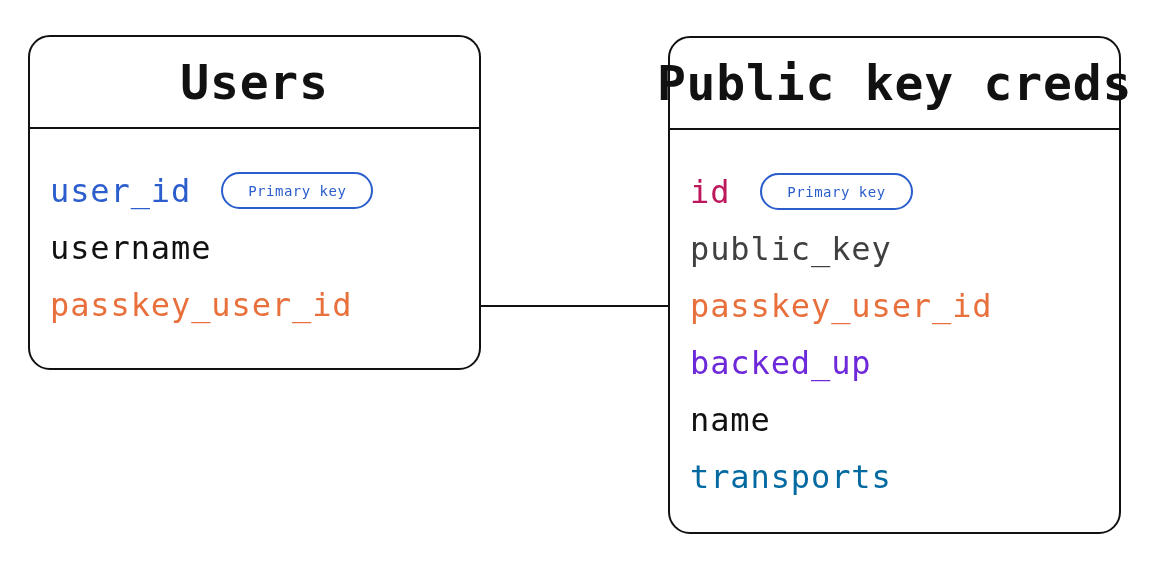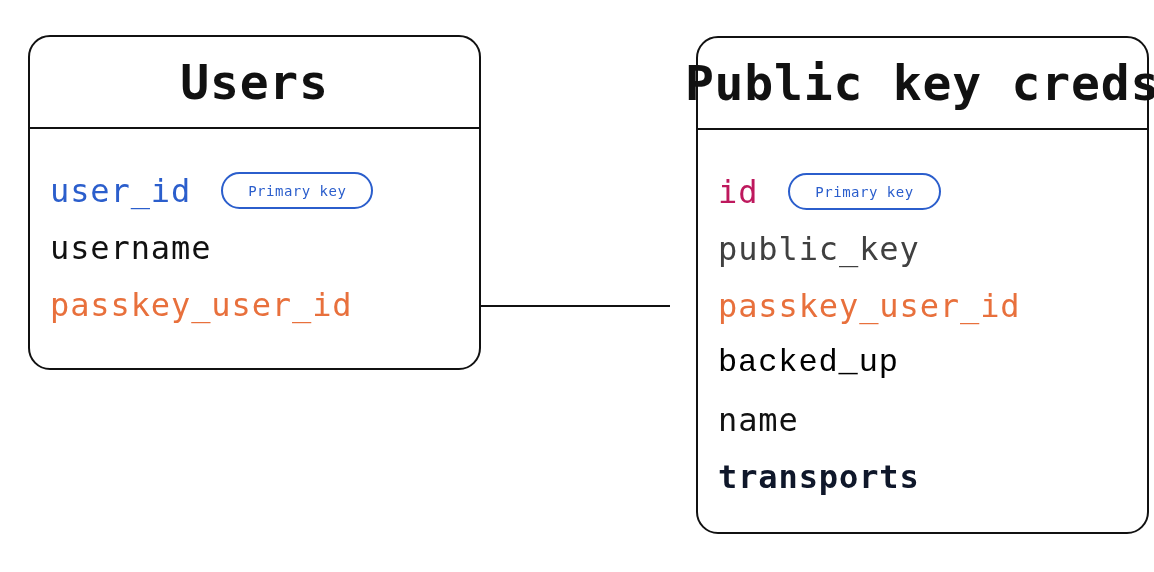--- a/index.html
+++ b/index.html
@@ -19,21 +19,21 @@
     font-family: "DejaVu Sans Mono", monospace;
   }
   .card {
     position: absolute;
     background: var(--background);
     border: 2px solid var(--stroke-black);
     border-radius: 22px;
     z-index: 2;
   }
   .card-users  { left: 28px;  top: 35px; width: 453px; height: 335px; }
-  .card-creds  { left: 696px; top: 36px; width: 453px; height: 498px; }
+  .card-creds  { left: 668px; top: 36px; width: 453px; height: 498px; }
   .card-header {
     height: 92px;
     border-bottom: 2px solid var(--stroke-black);
     display: flex;
     align-items: center;
     justify-content: center;
   }
   .card-title {
     font-size: 48px;
     font-weight: bold;
@@ -110,24 +110,24 @@
         <span class="field-name" style="color: #be185d;">id</span>
         <span class="pk-badge" style="color: rgb(43, 94, 204);">Primary key</span>
       </div>
       <div class="field-row">
         <span class="field-name" style="color: #404040;">public_key</span>
       </div>
       <div class="field-row">
         <span class="field-name" style="color: rgb(232, 112, 60);">passkey_user_id</span>
       </div>
       <div class="field-row">
-        <span class="field-name" style="color: #000000; font-family: Liberation Mono, monospace;">backed_up</span>
+        <span class="field-name" style="color: #6d28d9;">backed_up</span>
       </div>
       <div class="field-row">
         <span class="field-name" style="color: rgb(17, 17, 17);">name</span>
       </div>
       <div class="field-row">
-        <span class="field-name" style="color: #0f172a; font-weight: bold;">transports</span>
+        <span class="field-name" style="color: #0369a1;">transports</span>
       </div>
     </div>
   </div>
 
 </div>
 
 </body></html>

